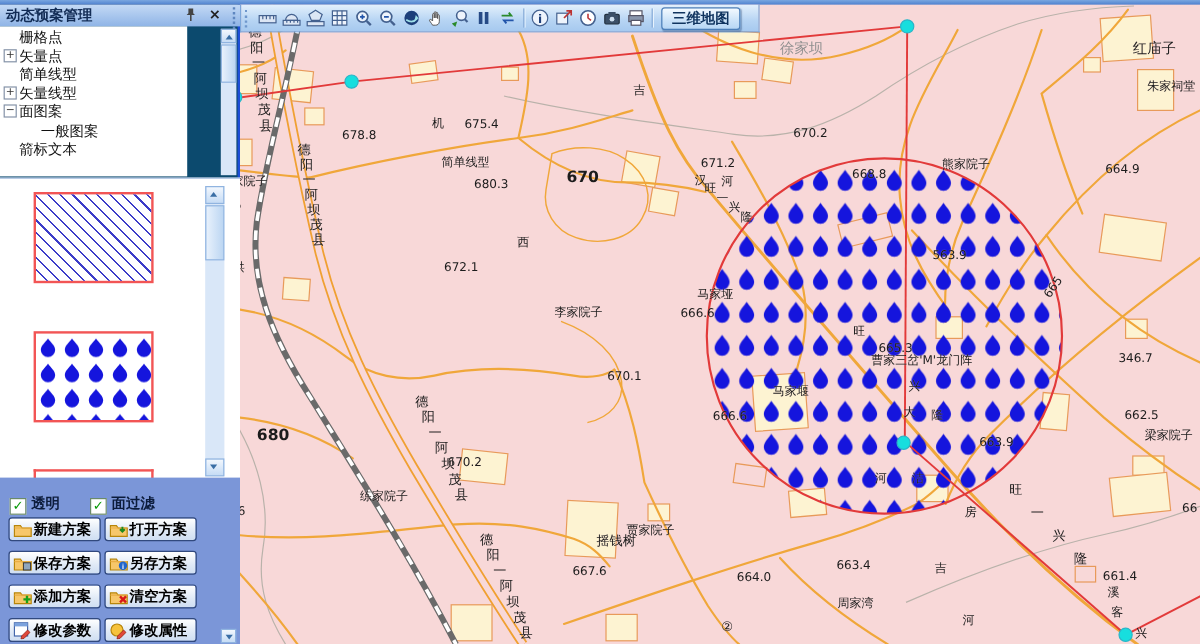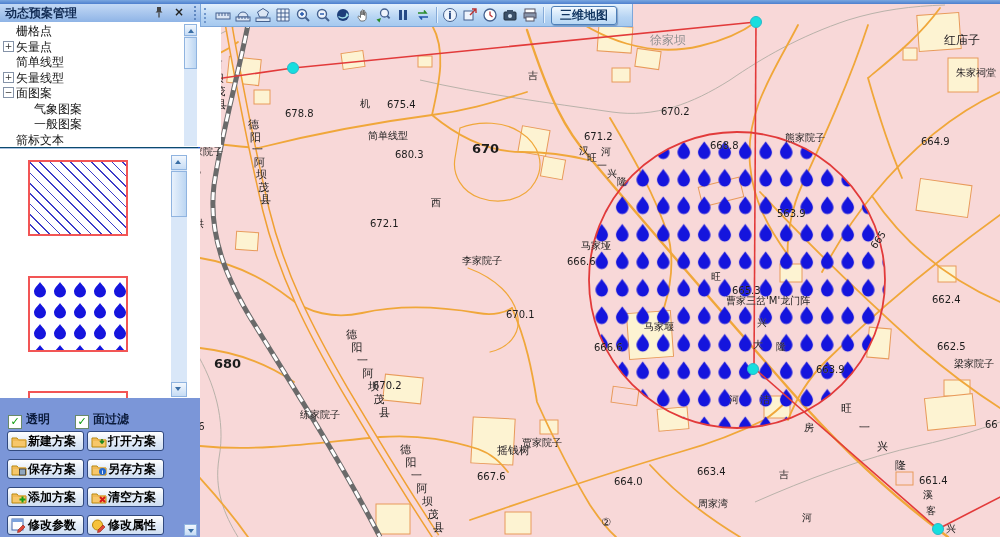--- a/index.html
+++ b/index.html
@@ -5,21 +5,21 @@
 html,body{margin:0;padding:0;background:#9aa;font-family:"DejaVu Sans","Liberation Sans",sans-serif;}
 #app{position:relative;width:1000px;height:537px;overflow:hidden;background:#f8d8d8;}
 #topstrip{position:absolute;left:0;top:0;width:1000px;height:4px;background:linear-gradient(#7aa7e0,#4d7fce);}
 
 #sidebar{position:absolute;left:0;top:4px;width:200px;height:533px;background:#0c4a6e;border-right:2px solid #1d4ed8;box-sizing:border-box;}
 #sb-title{position:absolute;left:0;top:0;width:200px;height:18px;background:linear-gradient(#c3d9f5,#8fb4e6);color:#122c55;font-size:12px;font-weight:bold;line-height:18px;padding-left:5px;box-sizing:border-box;}
 #sb-title .ticon{position:absolute;top:2px;width:14px;height:14px;text-align:center;line-height:13px;font-size:12px;color:#222;cursor:pointer;}
 #pin-btn{right:34px;}
 #close-btn{right:14px;font-weight:bold;}
 #grip{position:absolute;right:1px;top:2px;height:30px;width:3px;border-left:2px dotted #5f87c0;}
-#tree{position:absolute;left:0;top:18px;width:221px;height:125px;overflow:hidden;background:#fff;}
+#tree{position:absolute;left:0;top:18px;width:156px;height:125px;overflow:hidden;background:#fff;}
 .trow{position:relative;height:15.5px;font-size:12px;color:#111;white-space:nowrap;cursor:default;}
 .trow .exp{position:absolute;left:3px;top:3px;width:9px;height:9px;border:1px solid #8593a8;background:#fff;font-size:9px;line-height:8px;text-align:center;color:#333;}
 .trow .lbl{position:absolute;top:1px;}
 .l0 .lbl{left:16px;} .l1 .lbl{left:34px;}
 .vscroll{position:absolute;background:#d9e7f8;}
 .sbtn{position:absolute;left:0;width:13px;height:12px;background:linear-gradient(#f2f7fd,#c6dcf5);border:1px solid #90b4e0;box-sizing:border-box;}
 .sbtn:after{content:"";position:absolute;left:3px;border-left:3px solid transparent;border-right:3px solid transparent;}
 .sbtn.up:after{top:4px;border-bottom:4px solid #3a6ea5;}
 .sbtn.dn:after{top:4px;border-top:4px solid #3a6ea5;}
 .sthumb{position:absolute;left:0;width:13px;background:linear-gradient(90deg,#e8f1fc,#bcd6f2);border:1px solid #90b4e0;box-sizing:border-box;}
@@ -191,21 +191,21 @@
         <span class="mlabel" style="left: 511px; top: 268px; font-size: 10px;">旺</span>
         <span class="mlabel" style="left: 532px; top: 282px; font-size: 10px;">665.3</span>
         <span class="mlabel" style="left: 526px; top: 292px; font-size: 10px;">曹家三岔'M'龙门阵</span>
         <span class="mlabel" style="left: 577px; top: 205px; font-size: 10px;">563.9</span>
         <span class="mlabel" style="left: 557px; top: 314px; font-size: 10px;">兴</span>
         <span class="mlabel" style="left: 553px; top: 336px; font-size: 10px;">大</span>
         <span class="mlabel" style="left: 576px; top: 338px; font-size: 10px;">隆</span>
         <span class="mlabel" style="left: 616px; top: 361px; font-size: 10px;">663.9</span>
         <span class="mlabel" style="left: 529px; top: 391px; font-size: 10px;">河</span>
         <span class="mlabel" style="left: 560px; top: 391px; font-size: 10px;">洁</span>
-        <span class="mlabel" style="left: 732px; top: 291px; font-size: 10px;">662.4</span>
+        <span class="mlabel" style="left: 732px; top: 291px; font-size: 10px;">346.7</span>
         <span class="mlabel" style="left: 737px; top: 338px; font-size: 10px;">662.5</span>
         <span class="mlabel" style="left: 754px; top: 355px; font-size: 10px;">梁家院子</span>
         <span class="mlabel" style="left: 669px; top: 241px; font-size: 10px; transform: rotate(-55deg);">665</span>
         <span class="mlabel" style="left: 14px; top: 353px; font-size: 13px; font-weight: bold;">680</span>
         <span class="mlabel" style="left: 173px; top: 377px; font-size: 10px;">670.2</span>
         <span class="mlabel" style="left: 100px; top: 406px; font-size: 10px;">练家院子</span>
         <span class="mlabel" style="left: 322px; top: 434px; font-size: 10px;">贾家院子</span>
         <span class="mlabel" style="left: 297px; top: 441px; font-size: 11px;">摇钱树</span>
         <span class="mlabel" style="left: 277px; top: 468px; font-size: 10px;">667.6</span>
         <span class="mlabel" style="left: 414px; top: 473px; font-size: 10px;">664.0</span>
@@ -396,23 +396,20 @@
         </div>
         <div class="trow l0">
           <span class="exp" style="left:3px">+</span>
           <span class="lbl" style="left:16px">矢量线型</span>
         </div>
         <div class="trow l0">
           <span class="exp" style="left:3px">−</span>
           <span class="lbl" style="left:16px">面图案</span>
         </div>
         <div class="trow l1">
-          <span class="lbl" style="left:34px">气象图案</span>
-        </div>
-        <div class="trow l1">
           <span class="lbl" style="left:34px">一般图案</span>
         </div>
         <div class="trow l0">
           <span class="lbl" style="left:16px">箭标文本</span>
         </div>
       </div>
   <div class="vscroll" style="left:184px;top:20px;width:13px;height:122px;">
     <div class="sbtn up" style="top:0;"></div>
     <div class="sthumb" style="top:13px;height:32px;"></div>
   </div>

